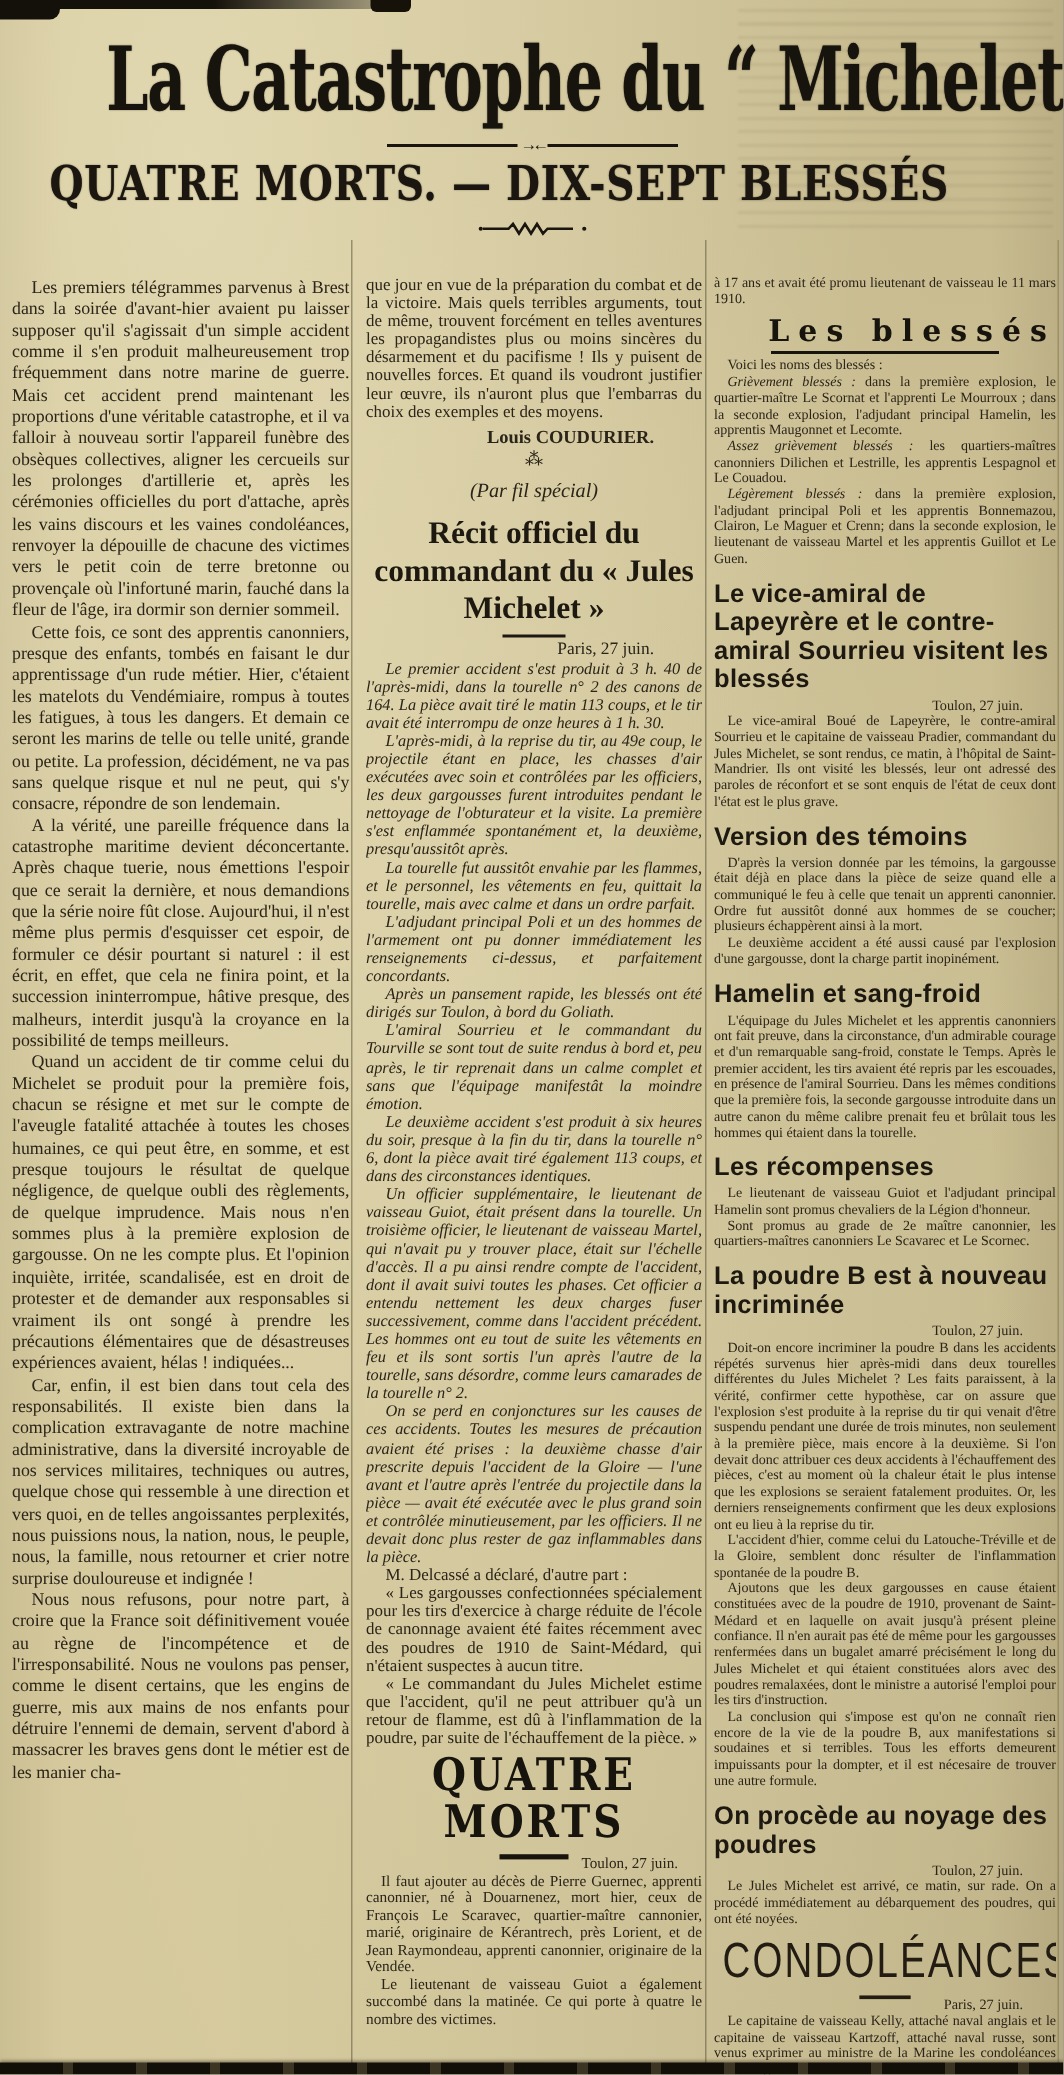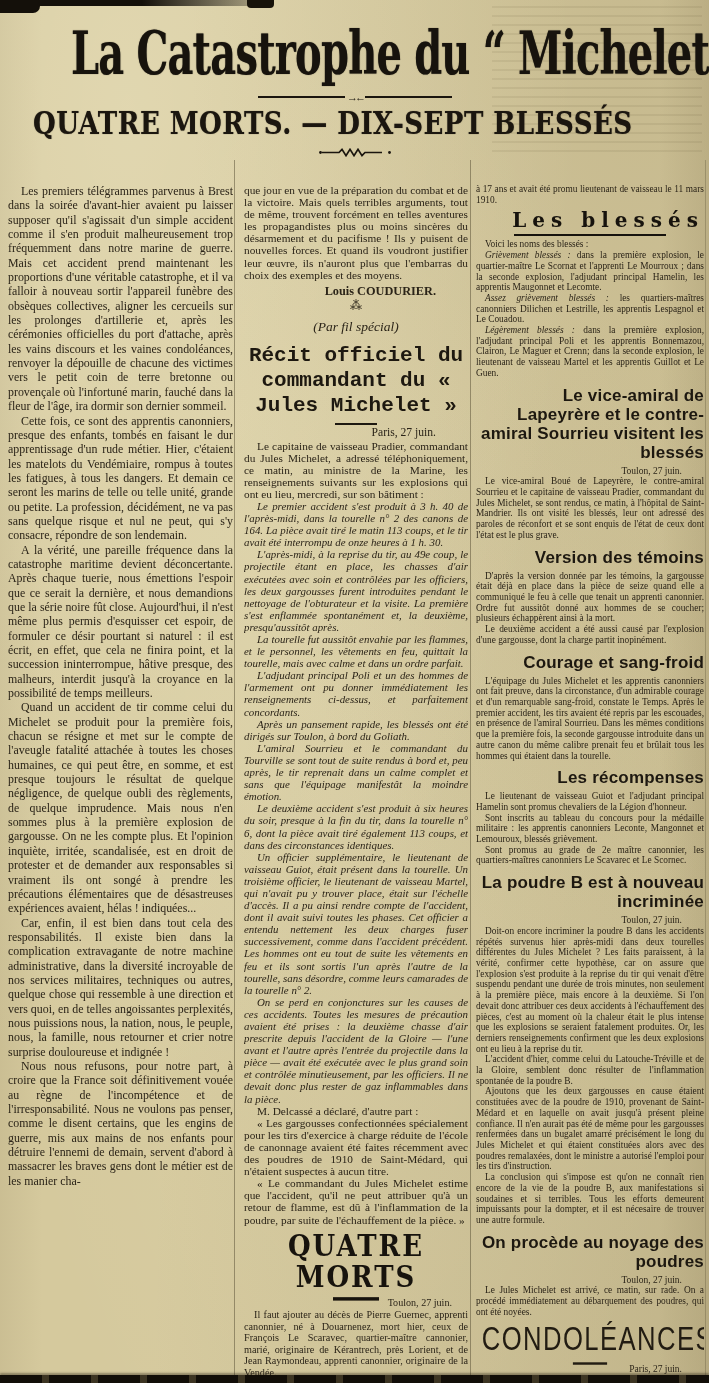--- a/index.html
+++ b/index.html
@@ -39,32 +39,32 @@
   .col3 .par{text-indent:9px;}
   .cont{text-indent:0 !important;}
   .ital{font-style:italic;font-size:10.9px;}
   .col2 .sm{font-size:10.2px;line-height:11.5px;text-indent:10px;}
   .byline{text-align:right;padding-right:32px;font-weight:700;font-size:12.3px;margin:4px 0 0;text-indent:0;}
   .asterism{text-align:center;font-size:12px;line-height:15px;margin:2px 0 0;text-indent:0;}
   .filspecial{text-align:center;font-style:italic;font-size:13.5px;line-height:17px;margin:4px 0 6px;text-indent:0;}
   .dateline{text-align:right;padding-right:32px;font-size:11.6px;text-indent:0;}
   .dateline.sm2{font-size:10.1px;padding-right:16px;}
   .col3 .dateline.sm2{font-size:9.5px;padding-right:22px;}
-  .h-serif{font-family:Liberation Mono, monospace;font-weight:700;font-size:21px;line-height:1.2;
+  .h-serif{font-family:Liberation Serif, serif;font-weight:700;font-size:21px;line-height:1.2;
     text-align:center;text-indent:0;margin:8px 2px 2px;color:#1d1810;}
   .h-serif::after{content:"";display:block;width:42px;border-top:2.2px solid #1d1810;margin:5px auto 2px;}
   .h-slab{font-family:"DejaVu Serif",serif;font-weight:700;font-size:26px;line-height:1.05;
     letter-spacing:2px;text-align:center;text-indent:0;margin:9px 0 2px;color:#17130d;
     transform:scale(1,1.15);transform-origin:center;}
   .h-slab::after{content:"";display:block;width:46px;border-top:3px solid #17130d;margin:3px auto 0;}
   .h-blesses{font-family:"DejaVu Serif",serif;font-weight:700;font-size:20px;line-height:1.15;
     letter-spacing:6px;text-align:right;text-indent:0;margin:4px 0 3px;color:#17130d;}
   .h-blesses::after{content:"";display:block;width:152px;border-top:2.5px solid #17130d;margin:2px auto 0;}
   .h-sans{font-family:"Liberation Sans",sans-serif;font-weight:700;font-size:17px;line-height:1.12;
-    text-align:right;text-indent:0;margin:7px 0 4px;color:#1d1810;letter-spacing:.2px;}
+    text-align:left;text-indent:0;margin:7px 0 4px;color:#1d1810;letter-spacing:.2px;}
   .h-cond{font-family:"Liberation Sans",sans-serif;font-weight:400;font-size:27px;line-height:1;
     letter-spacing:1.5px;text-align:center;text-indent:0;margin:10px 0 3px;color:#221c12;
     transform:scale(.95,1.22);transform-origin:center;}
   .h-cond::after{content:"";display:block;width:36px;border-top:2.5px solid #221c12;margin:5px auto 0;}
   .lead{font-style:italic;}
   
   .gutter-rule{position:absolute;top:160px;height:1216px;width:1px;background:rgba(95,85,58,.55);}
   #rule1{left:234px;} #rule2{left:470px;} #rule3{left:705px;background:rgba(95,85,58,.35);}
   .top-strip{position:absolute;top:0;left:0;width:258px;height:6px;
     background:linear-gradient(90deg,#14100a 0%,#14100a 55%,rgba(20,16,10,.25) 100%);}
@@ -110,21 +110,20 @@
       <div class="par">Car, enfin, il est bien dans tout cela des responsabilités. Il existe bien dans la complication extravagante de notre machine administrative, dans la diversité incroyable de nos services militaires, techniques ou autres, quelque chose qui ressemble à une direction et vers quoi, en de telles angoissantes perplexités, nous puissions nous, la nation, nous, le peuple, nous, la famille, nous retourner et crier notre surprise douloureuse et indignée !</div>
       <div class="par">Nous nous refusons, pour notre part, à croire que la France soit définitivement vouée au règne de l'incompétence et de l'irresponsabilité. Nous ne voulons pas penser, comme le disent certains, que les engins de guerre, mis aux mains de nos enfants pour détruire l'ennemi de demain, servent d'abord à massacrer les braves gens dont le métier est de les manier cha-</div>
     </div>
   <div class="col col2">
       <div class="par cont">que jour en vue de la préparation du combat et de la victoire. Mais quels terribles arguments, tout de même, trouvent forcément en telles aventures les propagandistes plus ou moins sincères du désarmement et du pacifisme ! Ils y puisent de nouvelles forces. Et quand ils voudront justifier leur œuvre, ils n'auront plus que l'embarras du choix des exemples et des moyens.</div>
       <div class="byline">Louis COUDURIER.</div>
       <div class="asterism">⁂</div>
       <div class="filspecial">(Par fil spécial)</div>
       <div class="h-serif">Récit officiel du commandant du « Jules Michelet »</div>
       <div class="dateline">Paris, 27 juin.</div>
-      <div class="par">Le capitaine de vaisseau Pradier, commandant du Jules Michelet, a adressé téléphoniquement, ce matin, au ministre de la Marine, les renseignements suivants sur les explosions qui ont eu lieu, mercredi, sur son bâtiment :</div>
       <div class="par ital">Le premier accident s'est produit à 3 h. 40 de l'après-midi, dans la tourelle n° 2 des canons de 164. La pièce avait tiré le matin 113 coups, et le tir avait été interrompu de onze heures à 1 h. 30.</div>
       <div class="par ital">L'après-midi, à la reprise du tir, au 49e coup, le projectile étant en place, les chasses d'air exécutées avec soin et contrôlées par les officiers, les deux gargousses furent introduites pendant le nettoyage de l'obturateur et la visite. La première s'est enflammée spontanément et, la deuxième, presqu'aussitôt après.</div>
       <div class="par ital">La tourelle fut aussitôt envahie par les flammes, et le personnel, les vêtements en feu, quittait la tourelle, mais avec calme et dans un ordre parfait.</div>
       <div class="par ital">L'adjudant principal Poli et un des hommes de l'armement ont pu donner immédiatement les renseignements ci-dessus, et parfaitement concordants.</div>
       <div class="par ital">Après un pansement rapide, les blessés ont été dirigés sur Toulon, à bord du Goliath.</div>
       <div class="par ital">L'amiral Sourrieu et le commandant du Tourville se sont tout de suite rendus à bord et, peu après, le tir reprenait dans un calme complet et sans que l'équipage manifestât la moindre émotion.</div>
       <div class="par ital">Le deuxième accident s'est produit à six heures du soir, presque à la fin du tir, dans la tourelle n° 6, dont la pièce avait tiré également 113 coups, et dans des circonstances identiques.</div>
       <div class="par ital">Un officier supplémentaire, le lieutenant de vaisseau Guiot, était présent dans la tourelle. Un troisième officier, le lieutenant de vaisseau Martel, qui n'avait pu y trouver place, était sur l'échelle d'accès. Il a pu ainsi rendre compte de l'accident, dont il avait suivi toutes les phases. Cet officier a entendu nettement les deux charges fuser successivement, comme dans l'accident précédent. Les hommes ont eu tout de suite les vêtements en feu et ils sont sortis l'un après l'autre de la tourelle, sans désordre, comme leurs camarades de la tourelle n° 2.</div>
       <div class="par ital">On se perd en conjonctures sur les causes de ces accidents. Toutes les mesures de précaution avaient été prises : la deuxième chasse d'air prescrite depuis l'accident de la Gloire — l'une avant et l'autre après l'entrée du projectile dans la pièce — avait été exécutée avec le plus grand soin et contrôlée minutieusement, par les officiers. Il ne devait donc plus rester de gaz inflammables dans la pièce.</div>
       <div class="par">M. Delcassé a déclaré, d'autre part :</div>
@@ -141,25 +140,24 @@
       <div class="par sm">Voici les noms des blessés :</div>
       <div class="par sm"><span class="lead">Grièvement blessés : </span>dans la première explosion, le quartier-maître Le Scornat et l'apprenti Le Mourroux ; dans la seconde explosion, l'adjudant principal Hamelin, les apprentis Maugonnet et Lecomte.</div>
       <div class="par sm"><span class="lead">Assez grièvement blessés : </span>les quartiers-maîtres canonniers Dilichen et Lestrille, les apprentis Lespagnol et Le Couadou.</div>
       <div class="par sm"><span class="lead">Légèrement blessés : </span>dans la première explosion, l'adjudant principal Poli et les apprentis Bonnemazou, Clairon, Le Maguer et Crenn; dans la seconde explosion, le lieutenant de vaisseau Martel et les apprentis Guillot et Le Guen.</div>
       <div class="h-sans">Le vice-amiral de Lapeyrère et le contre-amiral Sourrieu visitent les blessés</div>
       <div class="dateline sm2">Toulon, 27 juin.</div>
       <div class="par sm">Le vice-amiral Boué de Lapeyrère, le contre-amiral Sourrieu et le capitaine de vaisseau Pradier, commandant du Jules Michelet, se sont rendus, ce matin, à l'hôpital de Saint-Mandrier. Ils ont visité les blessés, leur ont adressé des paroles de réconfort et se sont enquis de l'état de ceux dont l'état est le plus grave.</div>
       <div class="h-sans">Version des témoins</div>
       <div class="par sm">D'après la version donnée par les témoins, la gargousse était déjà en place dans la pièce de seize quand elle a communiqué le feu à celle que tenait un apprenti canonnier. Ordre fut aussitôt donné aux hommes de se coucher; plusieurs échappèrent ainsi à la mort.</div>
       <div class="par sm">Le deuxième accident a été aussi causé par l'explosion d'une gargousse, dont la charge partit inopinément.</div>
-      <div class="h-sans">Courage et sang-froid</div>
+      <div class="h-sans">Hamelin et sang-froid</div>
       <div class="par sm">L'équipage du Jules Michelet et les apprentis canonniers ont fait preuve, dans la circonstance, d'un admirable courage et d'un remarquable sang-froid, constate le Temps. Après le premier accident, les tirs avaient été repris par les escouades, en présence de l'amiral Sourrieu. Dans les mêmes conditions que la première fois, la seconde gargousse introduite dans un autre canon du même calibre prenait feu et brûlait tous les hommes qui étaient dans la tourelle.</div>
       <div class="h-sans">Les récompenses</div>
       <div class="par sm">Le lieutenant de vaisseau Guiot et l'adjudant principal Hamelin sont promus chevaliers de la Légion d'honneur.</div>
-      <div class="par sm">Sont inscrits au tableau du concours pour la médaille militaire : les apprentis canonniers Leconte, Mangonnet et Lemouroux, blessés grièvement.</div>
       <div class="par sm">Sont promus au grade de 2e maître canonnier, les quartiers-maîtres canonniers Le Scavarec et Le Scornec.</div>
       <div class="h-sans">La poudre B est à nouveau incriminée</div>
       <div class="dateline sm2">Toulon, 27 juin.</div>
       <div class="par sm">Doit-on encore incriminer la poudre B dans les accidents répétés survenus hier après-midi dans deux tourelles différentes du Jules Michelet ? Les faits paraissent, à la vérité, confirmer cette hypothèse, car on assure que l'explosion s'est produite à la reprise du tir qui venait d'être suspendu pendant une durée de trois minutes, non seulement à la première pièce, mais encore à la deuxième. Si l'on devait donc attribuer ces deux accidents à l'échauffement des pièces, c'est au moment où la chaleur était le plus intense que les explosions se seraient fatalement produites. Or, les derniers renseignements confirment que les deux explosions ont eu lieu à la reprise du tir.</div>
       <div class="par sm">L'accident d'hier, comme celui du Latouche-Tréville et de la Gloire, semblent donc résulter de l'inflammation spontanée de la poudre B.</div>
       <div class="par sm">Ajoutons que les deux gargousses en cause étaient constituées avec de la poudre de 1910, provenant de Saint-Médard et en laquelle on avait jusqu'à présent pleine confiance. Il n'en aurait pas été de même pour les gargousses renfermées dans un bugalet amarré précisément le long du Jules Michelet et qui étaient constituées alors avec des poudres remalaxées, dont le ministre a autorisé l'emploi pour les tirs d'instruction.</div>
       <div class="par sm">La conclusion qui s'impose est qu'on ne connaît rien encore de la vie de la poudre B, aux manifestations si soudaines et si terribles. Tous les efforts demeurent impuissants pour la dompter, et il est nécesaire de trouver une autre formule.</div>
       <div class="h-sans">On procède au noyage des poudres</div>
       <div class="dateline sm2">Toulon, 27 juin.</div>
       <div class="par sm">Le Jules Michelet est arrivé, ce matin, sur rade. On a procédé immédiatement au débarquement des poudres, qui ont été noyées.</div>

